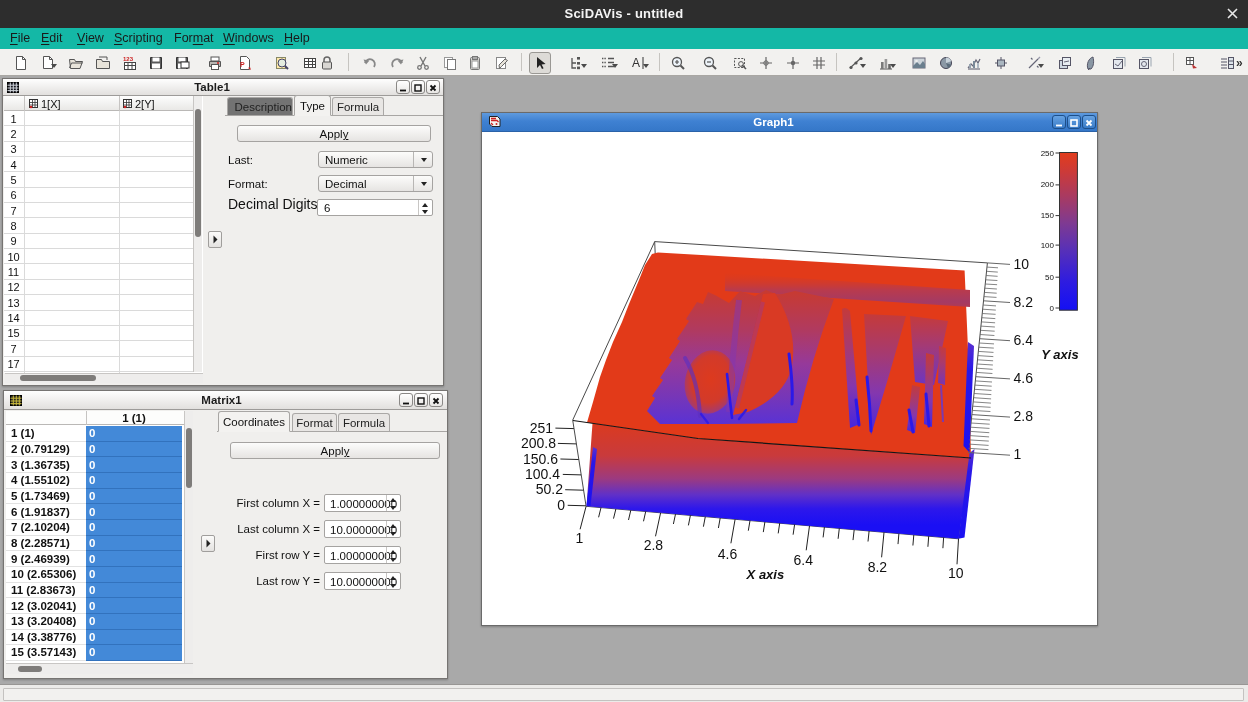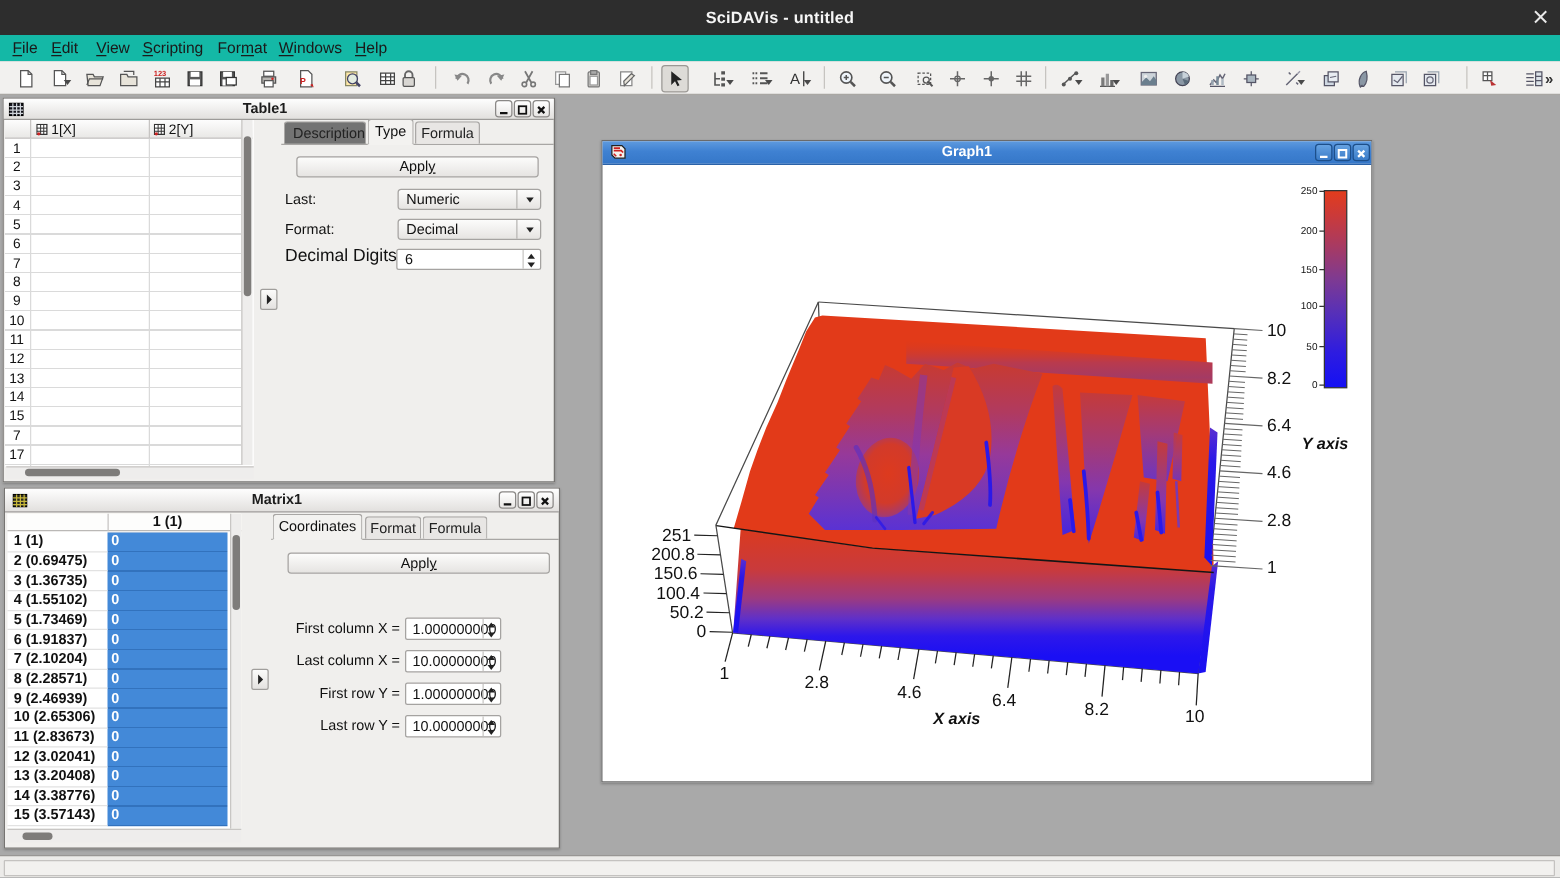--- a/index.html
+++ b/index.html
@@ -482,21 +482,21 @@
   </div>
 
   <div class="abs" style="left:2px; top:20px; width:187px; height:252px; background:#fff;">
     <div class="abs" style="left:0; top:0; width:187px; height:14px; background:#fdfdfc; border-bottom:1px solid #bab8b6;"></div>
     <span class="abs" style="left:80px; top:1px; width:96px; text-align:center; font-size:11.5px; font-weight:bold; color:#111;">1 (1)</span>
     <div class="abs" style="left:80px; top:0; width:1px; height:14px; background:#c6c4c2;"></div>
     <div class="abs" style="left:80px; top:15px; width:96px; height:235px; background:repeating-linear-gradient(to bottom, #4389d8 0px, #4389d8 14.66px, #3272bd 14.66px, #3272bd 15.66px);"></div>
     <span class="abs" style="left:5px;top:16.2px;font-size:11.5px;font-weight:bold;color:#111">1 (1)</span>
     <span class="abs" style="left:83px;top:16.2px;font-size:11.5px;font-weight:bold;color:#fff">0</span>
     <div class="abs" style="left:0;top:29.66px;width:80px;height:1px;background:#e2e2e2"></div>
-    <span class="abs" style="left:5px;top:31.9px;font-size:11.5px;font-weight:bold;color:#111">2 (0.69475)</span>
+    <span class="abs" style="left:5px;top:31.9px;font-size:11.5px;font-weight:bold;color:#111">2 (0.79129)</span>
     <span class="abs" style="left:83px;top:31.9px;font-size:11.5px;font-weight:bold;color:#fff">0</span>
     <div class="abs" style="left:0;top:45.32px;width:80px;height:1px;background:#e2e2e2"></div>
     <span class="abs" style="left:5px;top:47.5px;font-size:11.5px;font-weight:bold;color:#111">3 (1.36735)</span>
     <span class="abs" style="left:83px;top:47.5px;font-size:11.5px;font-weight:bold;color:#fff">0</span>
     <div class="abs" style="left:0;top:60.98px;width:80px;height:1px;background:#e2e2e2"></div>
     <span class="abs" style="left:5px;top:63.2px;font-size:11.5px;font-weight:bold;color:#111">4 (1.55102)</span>
     <span class="abs" style="left:83px;top:63.2px;font-size:11.5px;font-weight:bold;color:#fff">0</span>
     <div class="abs" style="left:0;top:76.64px;width:80px;height:1px;background:#e2e2e2"></div>
     <span class="abs" style="left:5px;top:78.8px;font-size:11.5px;font-weight:bold;color:#111">5 (1.73469)</span>
     <span class="abs" style="left:83px;top:78.8px;font-size:11.5px;font-weight:bold;color:#fff">0</span>

